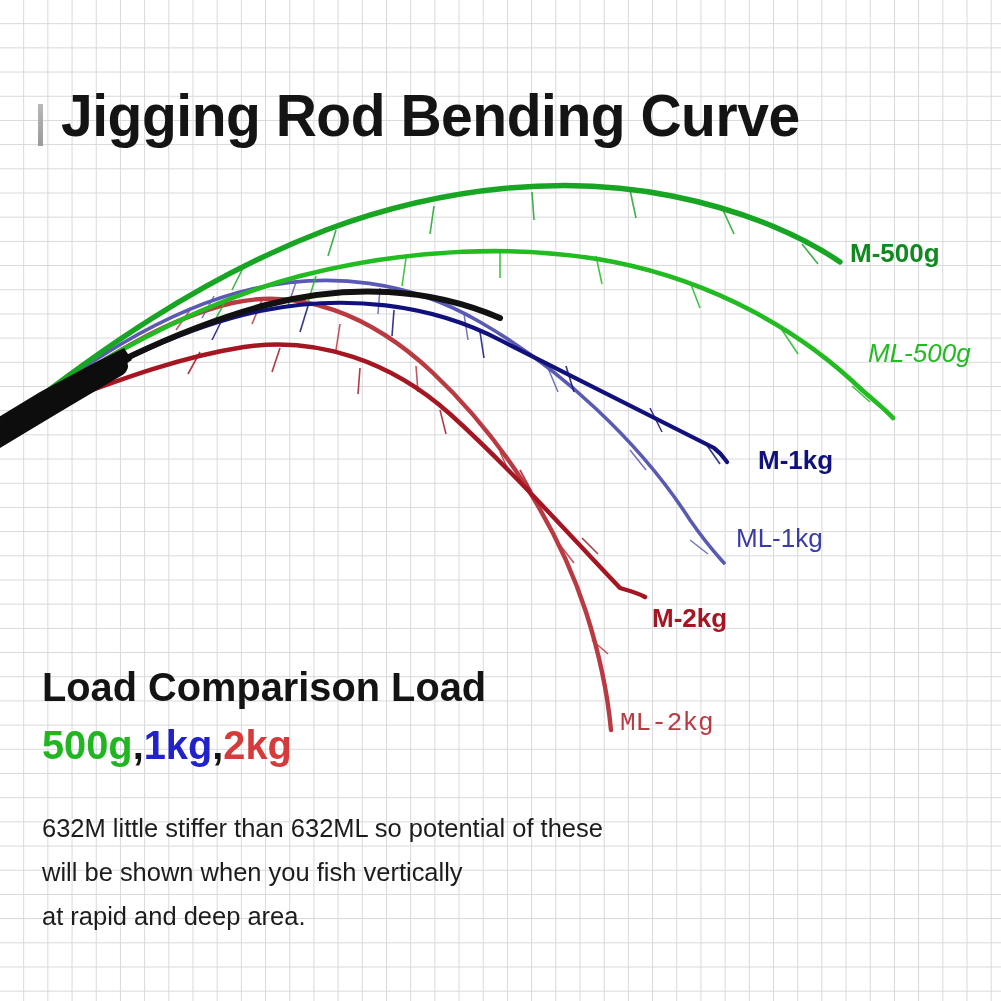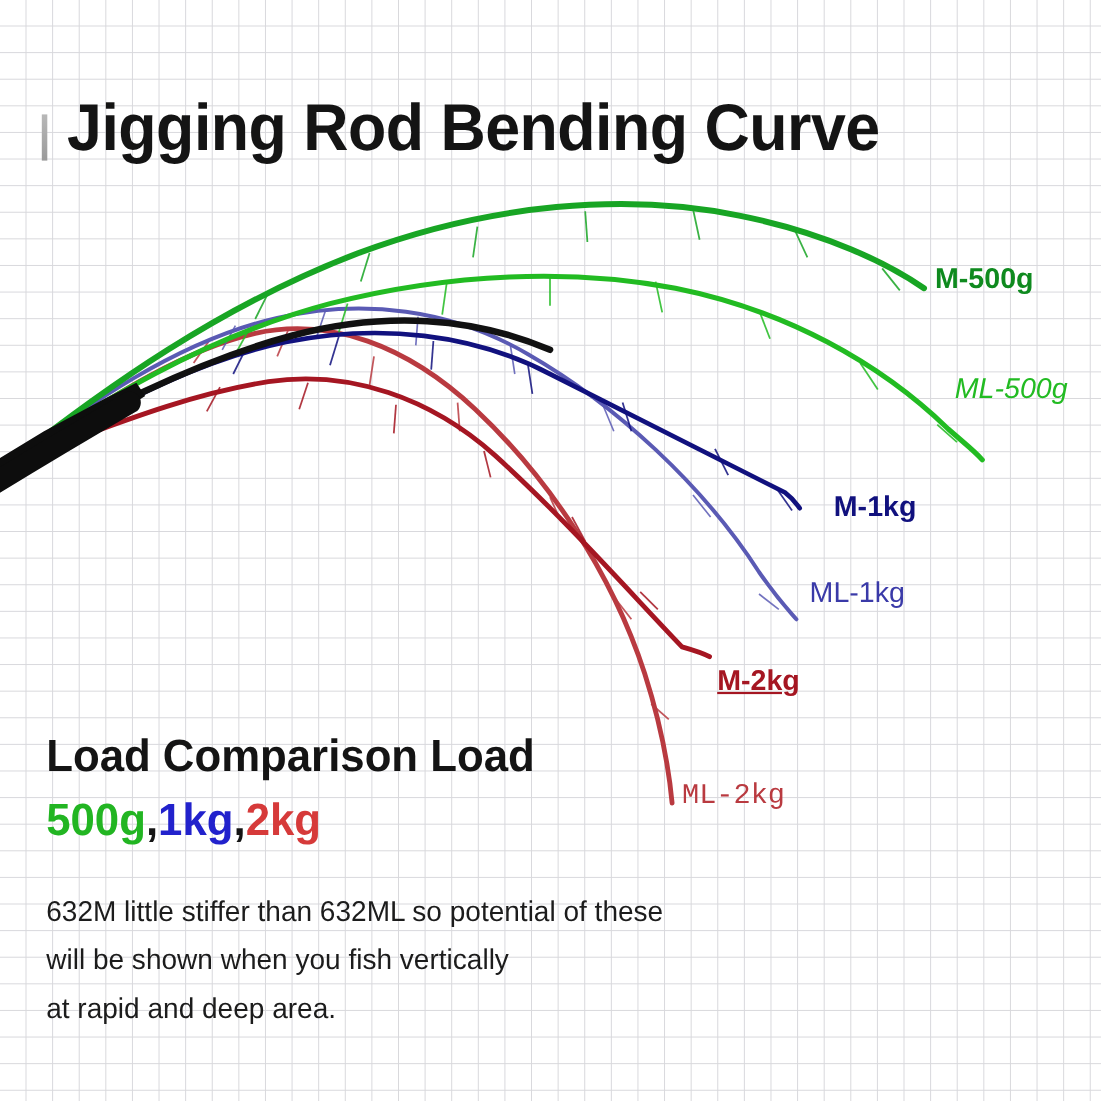--- a/index.html
+++ b/index.html
@@ -210,21 +210,21 @@
   </svg>
 
   <div class="curve-label bold" style="left:850px; top:240px; font-size:26px; color:#0f8a1f;">M-500g</div>
 
   <div class="curve-label" style="left:868px; top:340px; font-size:26px; color:#22bb22;font-style:italic;">ML-500g</div>
 
   <div class="curve-label bold" style="left:738px; top:447px; font-size:26px; color:#11117e;margin-left:20px;">M-1kg</div>
 
   <div class="curve-label" style="left:736px; top:525px; font-size:26px; color:#3a3aa8;">ML-1kg</div>
 
-  <div class="curve-label bold" style="left:652px; top:605px; font-size:26px; color:#a51622;text-decoration:underline;">M-2kg</div>
+  <div class="curve-label bold" style="left:652px; top:605px; font-size:26px; color:#a51622;">M-2kg</div>
 
   <div class="curve-label" style="left:620px; top:710px; font-size:26px; color:#b93a40;font-family:Liberation Mono, monospace;">ML-2kg</div>
 
   <div id="load-heading">Load Comparison Load</div>
 
   <div id="load-values">
     <span style="color:#22b522;">500g</span><span class="sep">,</span><span style="color:#2222cc;">1kg</span><span class="sep">,</span><span style="color:#d63a3a;">2kg</span>
   </div>
 
   <div id="desc">

